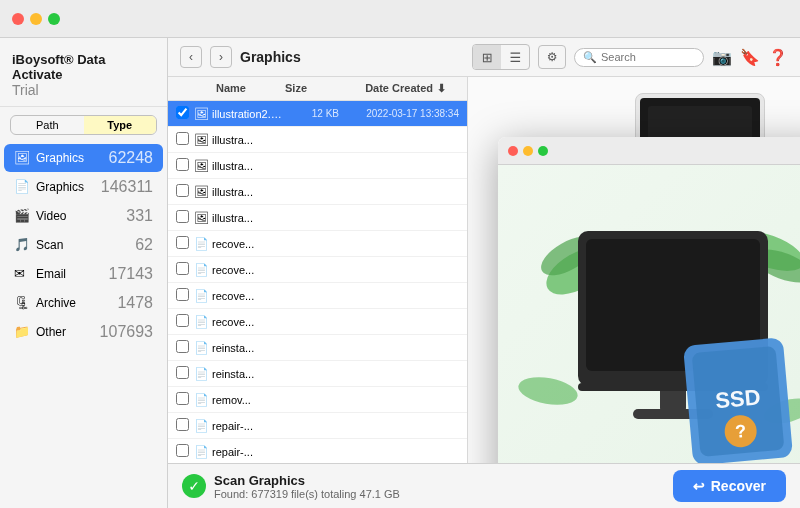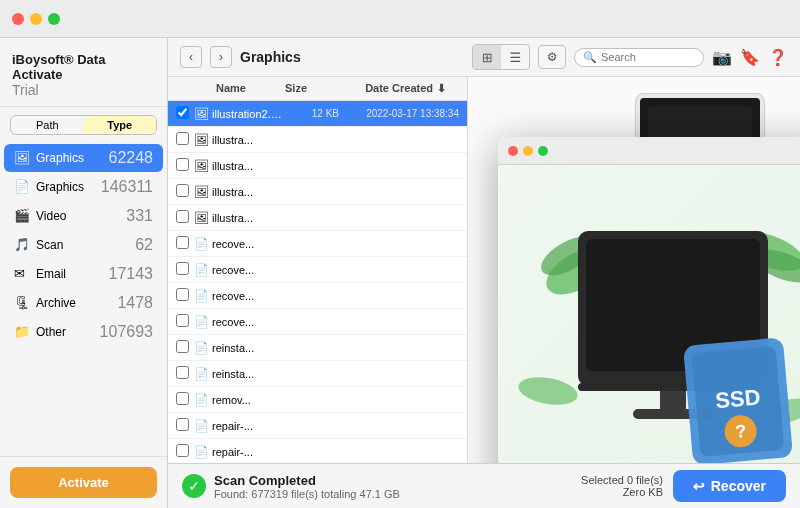--- a/index.html
+++ b/index.html
@@ -497,23 +497,20 @@
         <span class="item-icon">🗜</span>
         <span class="item-label">Archive</span>
         <span class="item-count">1478</span>
       </div>
       <div class="sidebar-item">
         <span class="item-icon">📁</span>
         <span class="item-label">Other</span>
         <span class="item-count">107693</span>
       </div>
     </div>
-    <div class="sidebar-footer">
-      <button class="activate-btn">Activate</button>
-    </div>
   </div>
 
   <div class="main-area">
 
     <div class="toolbar">
       <button class="nav-btn">‹</button>
       <button class="nav-btn">›</button>
       <span class="breadcrumb-text">Graphics</span>
       <div class="view-toggle">
         <button class="view-btn active">⊞</button>
@@ -724,27 +721,23 @@
           </div>
         </div>
       </div>
 
     </div>
 
     <div class="bottom-bar">
       <div class="scan-status">
         <div class="status-icon">✓</div>
         <div>
-          <div class="status-text">Scan Completed</div>
+          <div class="status-text">Scan Graphics</div>
           <div class="status-sub">Found: 677319 file(s) totaling 47.1 GB</div>
         </div>
-      </div>
-      <div class="selected-info">
-        <div>Selected 0 file(s)</div>
-        <div>Zero KB</div>
       </div>
       <button class="recover-btn">
         <span class="recover-icon">↩</span>
         <span>Recover</span>
       </button>
     </div>
 
   </div>
 </div>
 

